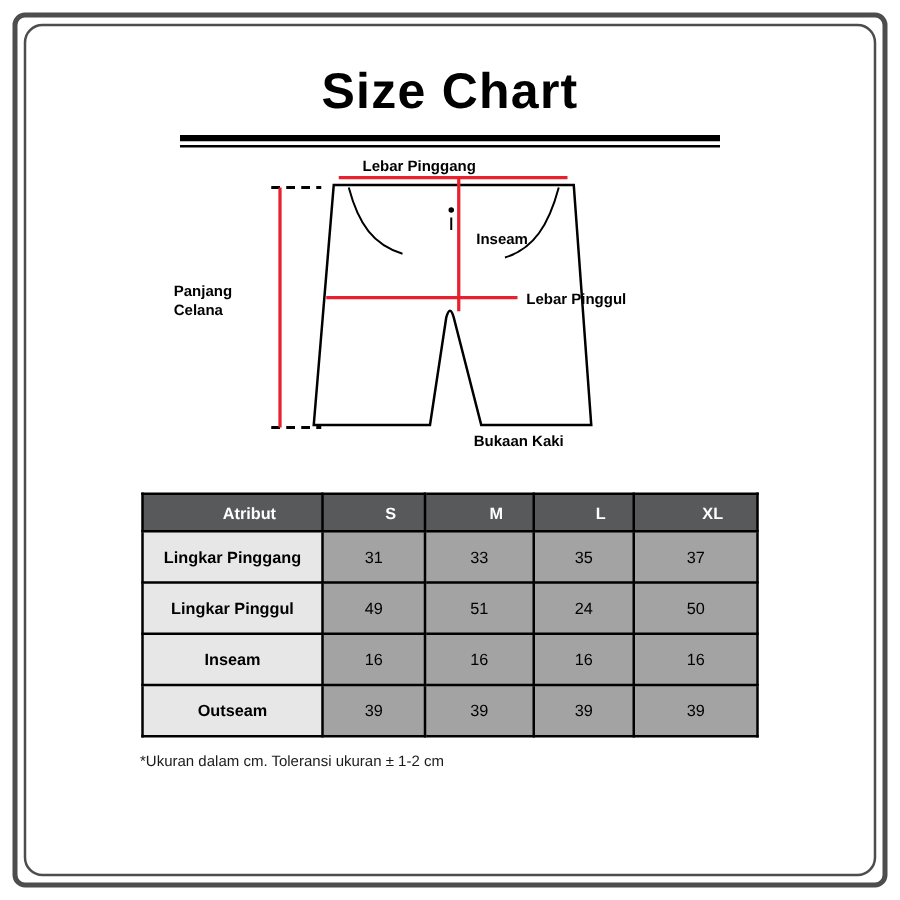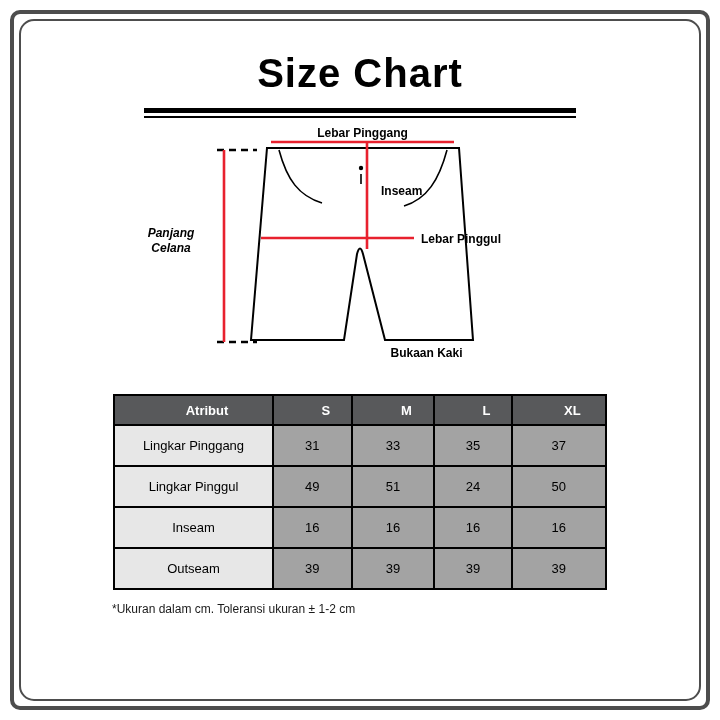--- a/index.html
+++ b/index.html
@@ -34,38 +34,38 @@
   .rule .thin{height:2px;background:#000;margin-top:3px;}
 
   .diagram{position:relative;height:242px;margin-top:10px;}
   .diagram svg{position:absolute;left:0;top:0;}
   .outline{fill:#fff;stroke:#000;stroke-width:2;}
   .thinline{fill:none;stroke:#000;stroke-width:1.6;}
   .dash{stroke:#000;stroke-width:2.4;stroke-dasharray:7 5;fill:none;}
   .measure{stroke:var(--accent-red);stroke-width:2.6;fill:none;}
   .dlabel{
     position:absolute;font-size:12px;font-weight:bold;
-    line-height:15px;text-align:center;white-space:nowrap;
+    line-height:15px;text-align:left;white-space:nowrap;
   }
-  .dlabel.wrap{white-space:normal;font-style:italic;}
+  .dlabel.wrap{white-space:normal;}
 
   .size-table{
     width:494px;margin:24px auto 0;border-collapse:collapse;
   }
   .size-table th{
     background:var(--table-header-bg);color:#fff;
     font-size:13px;font-weight:bold;height:30px;
     border:2px solid #000;text-align:center;padding-left:28px;
   }
   .size-table td{
     border:2px solid #000;text-align:center;
     font-size:13px;height:41px;background:#a3a3a3;
   }
   .size-table td.lbl{
-    background:var(--table-label-bg);font-weight:normal;width:159px;
+    background:var(--table-label-bg);font-weight:bold;width:144px;
   }
   .footnote{
     margin:12px 0 0 91px;font-size:12px;color:#1a1a1a;
   }
 </style>
 </head>
 <body>
 
 <div class="frame-outer">
   <div class="frame-inner">

